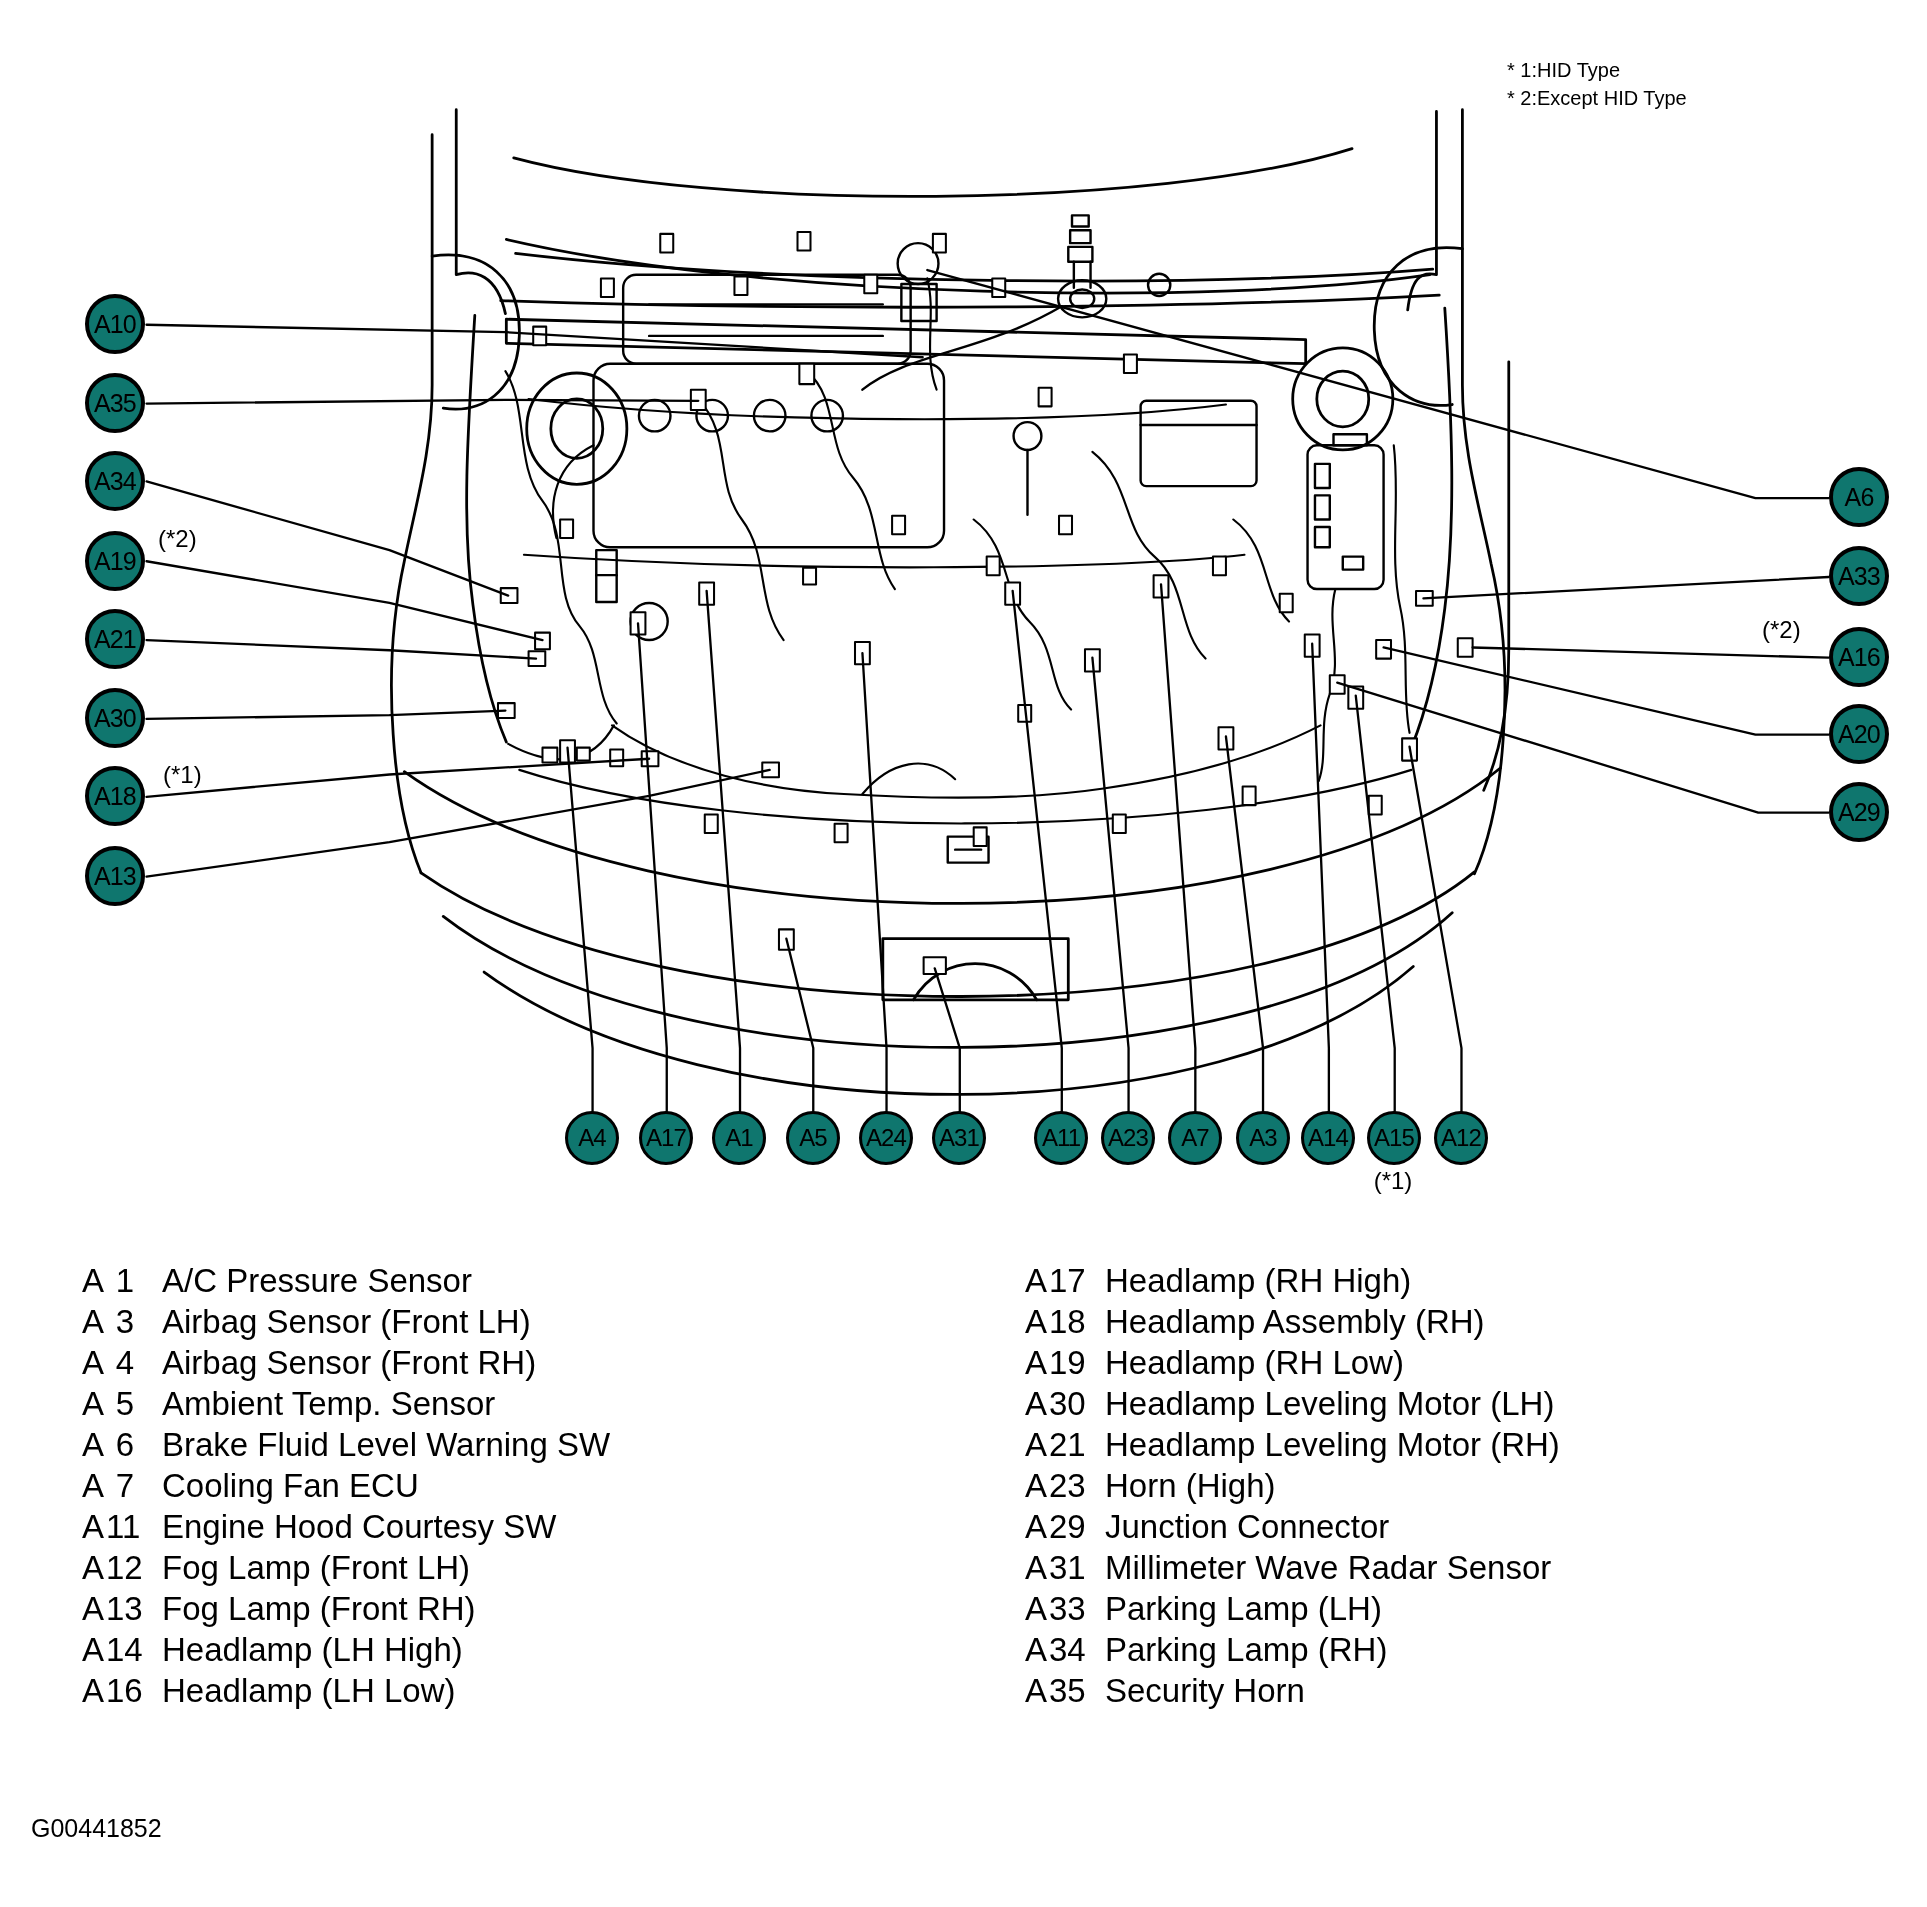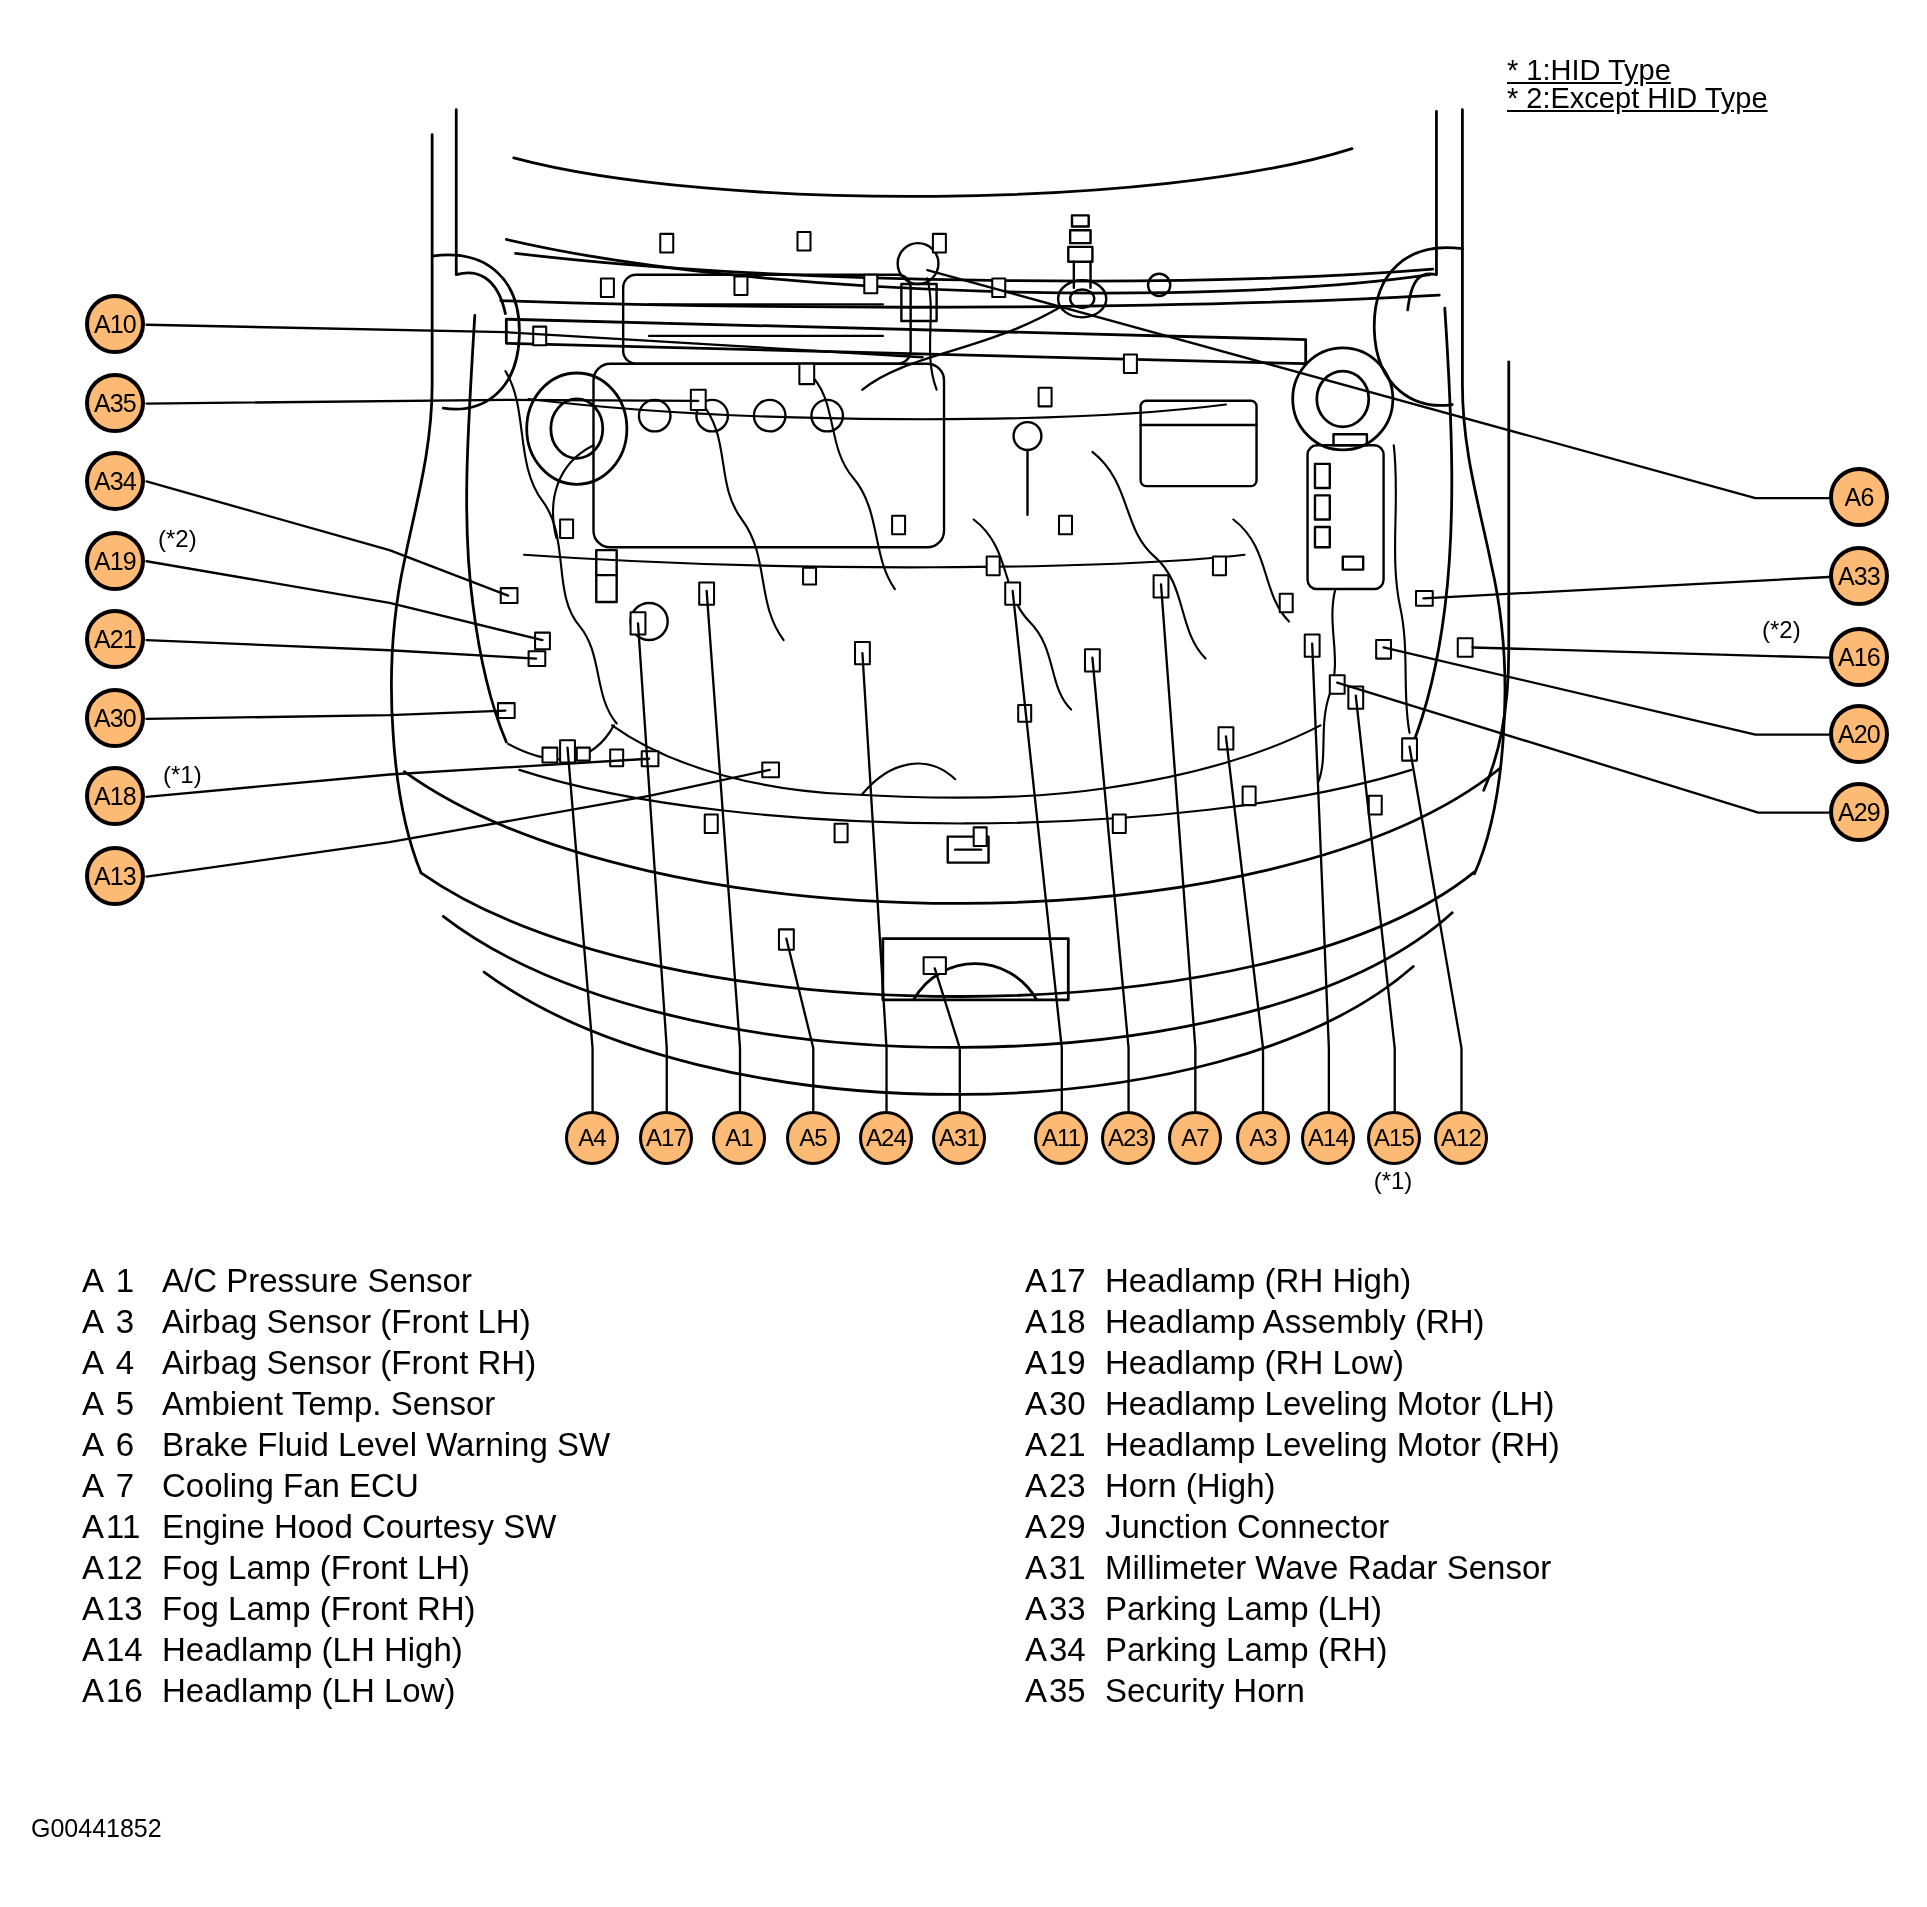--- a/index.html
+++ b/index.html
@@ -1,25 +1,25 @@
 <!DOCTYPE html>
 <html style="font-size:15px"><head>
 <meta charset="utf-8">
 <style>
   html,body{margin:0;padding:0;background:#fff;}
   .page{position:relative;width:1927px;height:1907px;background:#ffffff;overflow:hidden;
         font-family:"Liberation Sans","DejaVu Sans",sans-serif;color:#000;}
   svg.art{position:absolute;left:0;top:0;}
   .co{position:absolute;width:52px;height:52px;border:4.6px solid #000;border-radius:50%;
-      background:#fdba74;display:flex;align-items:center;justify-content:center;
+      background:#0f766e;display:flex;align-items:center;justify-content:center;
       font-size:25px;letter-spacing:-0.9px;z-index:3;text-align:right;}
   .co.sm{width:48px;height:48px;border-width:3.7px;font-size:24px;}
   .note{position:absolute;font-size:24px;z-index:4;white-space:nowrap;}
   .note.ctr{text-align:center;}
-  .topnotes{position:absolute;left:1507px;top:56px;font-size:29px;line-height:28px;z-index:4;white-space:pre;text-decoration:underline;}
+  .topnotes{position:absolute;left:1507px;top:56px;font-size:20px;line-height:28px;z-index:4;white-space:pre;}
   .legend{position:absolute;top:1260px;font-size:33px;line-height:41px;z-index:4;white-space:nowrap;}
   .legend.lcol{left:82px;}
   .legend.rcol{left:1025px;}
   .la{display:inline-block;width:24px;}
   .ln{display:inline-block;width:28px;text-align:right;}
   .lt{margin-left:28px;}
   .figcode{position:absolute;left:31px;top:1814px;font-size:25px;z-index:4;}
 </style>
 </head>
 <body>

